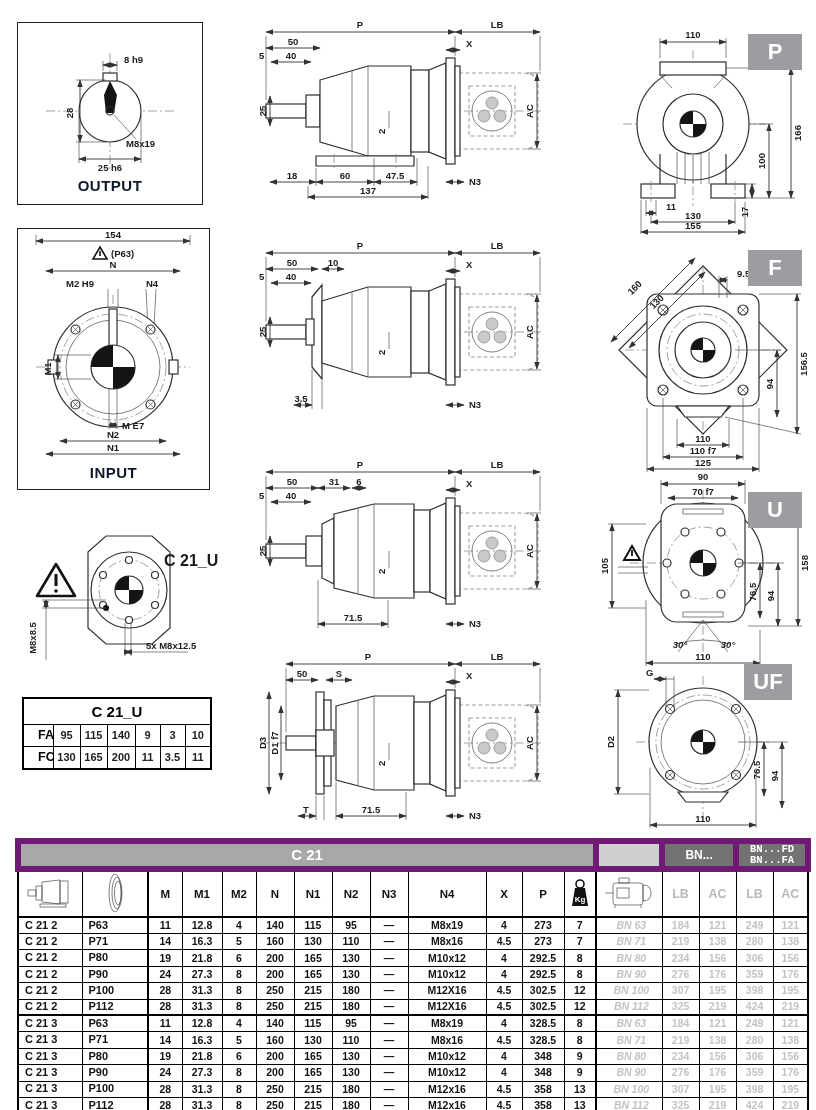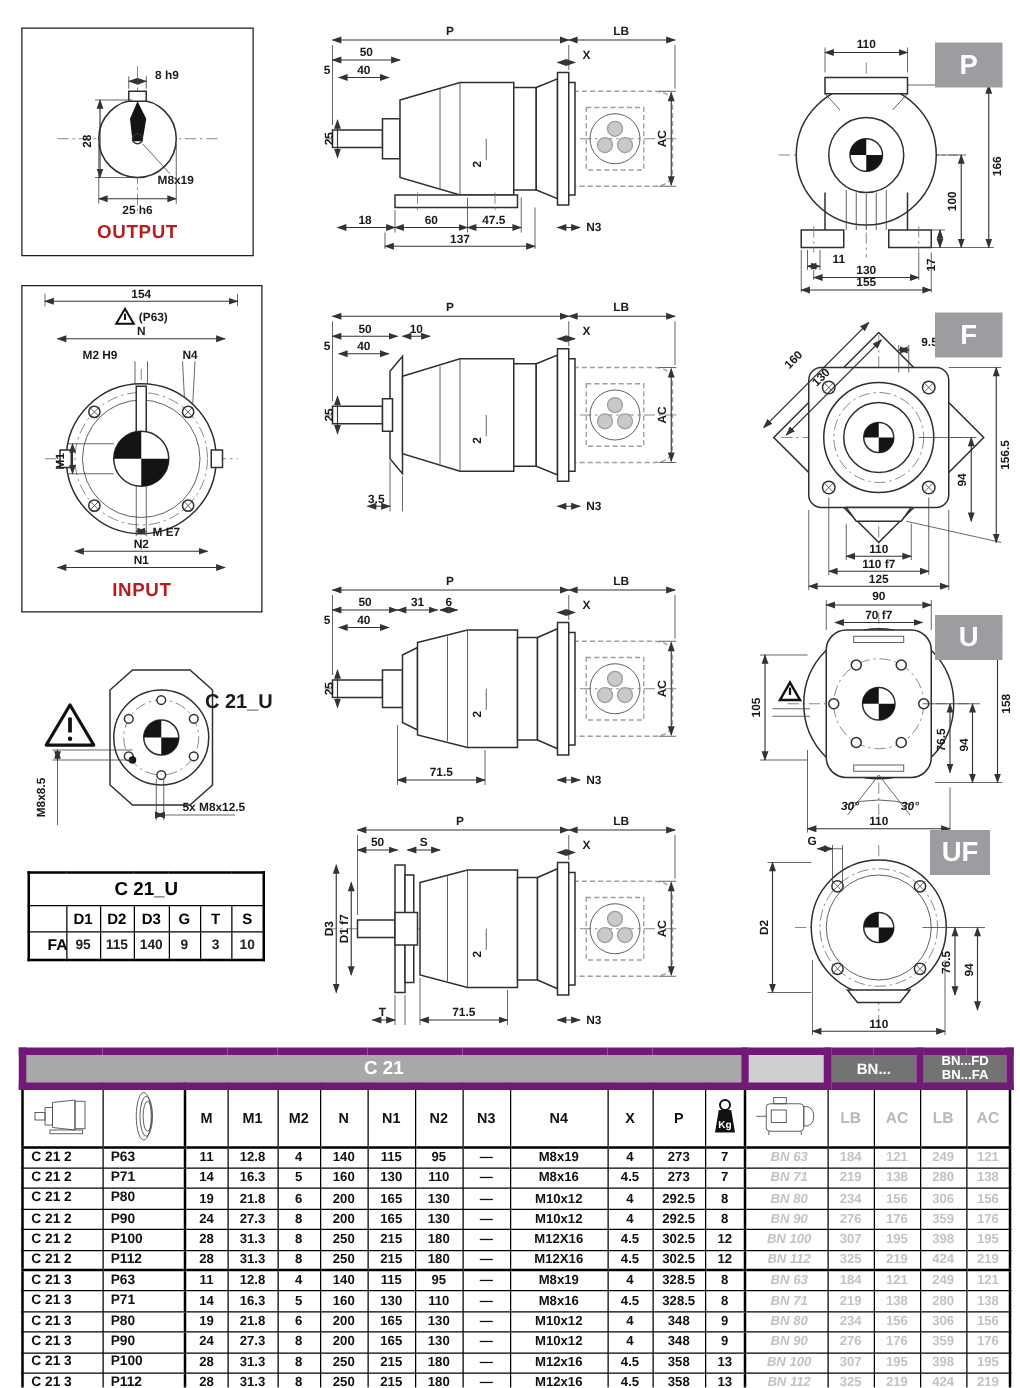--- a/index.html
+++ b/index.html
@@ -1,19 +1,19 @@
 <!DOCTYPE html>
 <html><head>
 <meta charset="utf-8">
 <style>
   html,body{margin:0;padding:0;background:#fff;}
   body{width:816px;height:1110px;position:relative;font-family:"Liberation Sans",sans-serif;overflow:hidden;}
   .abs{position:absolute;}
   .box{position:absolute;border:1.6px solid #1d1d1d;background:#fff;}
-  .box-label{position:absolute;left:0;right:0;text-align:center;font-weight:bold;font-size:15px;color:#b91c1c;letter-spacing:.5px;}
+  .box-label{position:absolute;left:0;right:0;text-align:center;font-weight:bold;font-size:15px;color:#0f172a;letter-spacing:.5px;}
   
   .bl{stroke:#2f2f2f;stroke-width:1.2;fill:none;}
   .blf{stroke:#2f2f2f;stroke-width:1.2;fill:#fff;}
   .thin{stroke:#4a4a4a;stroke-width:.7;fill:none;}
   .dl{stroke:#333;stroke-width:.9;fill:none;marker-start:url(#ar);marker-end:url(#ar);}
   .ext{stroke:#444;stroke-width:.65;fill:none;}
   .cl{stroke:#787878;stroke-width:.7;stroke-dasharray:9 3 2 3;fill:none;}
   .mdash{stroke:#9e9e9e;stroke-width:1.1;fill:none;stroke-dasharray:4 2.5;}
   text.dim{font-family:"Liberation Sans",sans-serif;font-size:9.5px;font-weight:bold;fill:#1b1b1b;}
   text.big{font-size:16px;}
@@ -29,21 +29,21 @@
   .c21u-table .rl{font-size:12.5px;font-weight:bold;text-align:center;padding-left:14px;}
   
   .main-table{border-collapse:collapse;table-layout:fixed;border:2px solid #000;background:#fff;}
   .main-table th,.main-table td{border:1px solid #000;text-align:center;padding:0 1px;line-height:1.05;overflow:hidden;}
   .band-row{height:24px;}
   .band-row th{border:6px solid #701a75;}
   .band-main{background:#a8a8a8;color:#fff;font-size:15px;font-weight:bold;}
   .band-motor{background:#cfcfcf;}
   .band-bn,.band-bnfd{background:#737373;color:#fff;font-weight:bold;}
   .band-bn{font-size:12px;}
-  .band-bnfd{font-size:10.5px;}
+  .band-bnfd{font-size:10.5px;font-family:Liberation Mono, monospace;}
   .sub-row{height:48px;}
   .sub-row th{border-bottom:2px solid #000;font-size:11.5px;font-weight:bold;color:#111;vertical-align:middle;background:#fff;}
   .sub-row th.gray-h{color:#b9b9b9;font-size:12.5px;}
   .main-table tbody tr{height:16.4px;}
   .main-table tbody td{font-size:10.5px;font-weight:bold;color:#111;}
   .c-series,.c-size{text-align:left !important;padding-left:6px !important;font-size:11px !important;}
   .c-motor{color:#c3c3c3 !important;text-align:right;padding-left:5px !important;font-style:italic;}
   .c-gray{color:#c3c3c3 !important;}
   .main-table tr>*:nth-child(3){border-left:2.5px solid #000;}
   .main-table tbody td:nth-child(14),.sub-row th:nth-child(14){border-left:2.5px solid #000;}
@@ -176,43 +176,43 @@
       <col style="width:27px">
       <col style="width:28px">
       <col style="width:25px">
       <col style="width:25px">
       <col style="width:26px">
     </colgroup>
   <thead>
     <tr>
       <th colspan="7" class="c21u-title">C 21_U</th>
     </tr>
-    <tr>
-      <th></th>
-      <th>D1</th>
-      <th>D2</th>
-      <th>D3</th>
-      <th>G</th>
-      <th>T</th>
-      <th>S</th>
-    </tr>
   </thead>
   <tbody>
 
       <tr>
         <th class="rl">FA</th>
         <td>95</td>
         <td>115</td>
         <td>140</td>
         <td>9</td>
         <td>3</td>
         <td>10</td>
       </tr>
 
 
+      <tr>
+        <th class="rl">FC</th>
+        <td>130</td>
+        <td>165</td>
+        <td>200</td>
+        <td>11</td>
+        <td>3.5</td>
+        <td>11</td>
+      </tr>
     </tbody>
 </table>
 
 <svg class="abs" style="left:256px;top:16px" width="290" height="195" viewBox="0 0 290 195">
   <line class="cl" x1="4" y1="95" x2="287" y2="95"></line>
   <path class="mdash" d="M203,57 h64 q15,0 15,13 v50 q0,13 -15,13 h-64 z"></path>
   <rect class="mdash" x="213" y="70" width="46" height="50"></rect>
   <circle class="thin" cx="236" cy="95" r="20"></circle>
   <circle fill="#c9c9c9" stroke="#9e9e9e" cx="236" cy="87" r="6"></circle>
     <circle fill="#c9c9c9" stroke="#9e9e9e" cx="228" cy="100" r="6"></circle>

